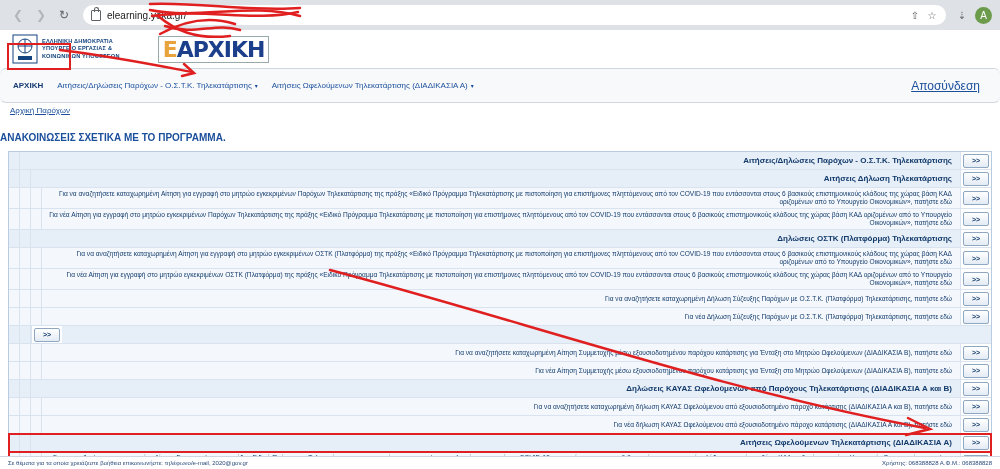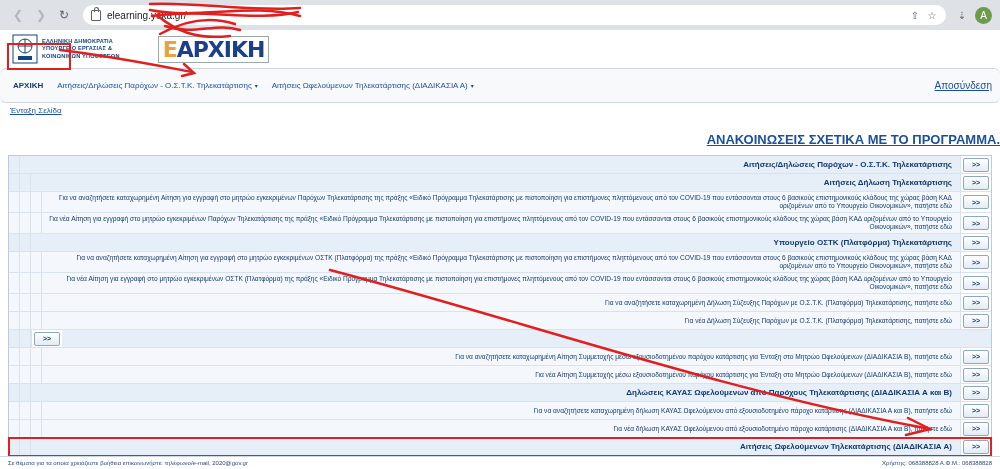--- a/index.html
+++ b/index.html
@@ -153,39 +153,38 @@
   .menu-item {
     color: #1b4f9c;
     padding: 0 7px;
     white-space: nowrap;
     font-size: 8px;
   }
   .menu-item.first { color: #173a72; font-weight: bold; }
   .menu-caret { font-size: 6px; margin-left: 3px; color: #1b4f9c; }
   .logout {
     position: absolute;
-    right: 8px;
+    right: 20px;
     color: #1b4f9c;
-    font-size: 10px;
+    font-size: 12px;
     text-decoration: underline;
     margin-left: 38px;
   }
   .breadcrumb {
     font-size: 8px;
     color: #1b4f9c;
     padding: 3px 0 3px 10px;
     text-decoration: underline;
   }
 
   
   .announce {
-    text-align: right;
-    font-size: 13px;
+    text-align: left;
+    font-size: 10px;
     color: #1b4f9c;
-    text-decoration: underline;
     padding: 14px 0 8px 0;
     font-weight: bold;
   }
 
   
   .grid {
     margin: 0 8px;
     border: 1px solid #b9cbe0;
     box-sizing: border-box;
   }
@@ -309,21 +308,21 @@
       </div>
     </div>
 
     <div class="menubar">
       <span class="menu-item first">ΑΡΧΙΚΗ</span>
       <span class="menu-item"><span>Αιτήσεις/Δηλώσεις Παρόχων - Ο.Σ.Τ.Κ. Τηλεκατάρτισης</span><span class="menu-caret">▾</span></span>
       <span class="menu-item"><span>Αιτήσεις Ωφελούμενων Τηλεκατάρτισης (ΔΙΑΔΙΚΑΣΙΑ Α)</span><span class="menu-caret">▾</span></span>
       <span class="logout">Αποσύνδεση</span>
     </div>
 
-    <div class="breadcrumb">Ένταξη Σελίδα</div>
+    <div class="breadcrumb">Αρχική Παρόχων</div>
 
     <div class="announce">ΑΝΑΚΟΙΝΩΣΕΙΣ ΣΧΕΤΙΚΑ ΜΕ ΤΟ ΠΡΟΓΡΑΜΜΑ.</div>
 
     <div class="grid">
 
       <div class="row section">
         <div class="gut"></div>
         <div class="cell-text">Αιτήσεις/Δηλώσεις Παρόχων - Ο.Σ.Τ.Κ. Τηλεκατάρτισης</div>
         <div class="btn-cell">
             <span class="btn">&gt;&gt;</span>
@@ -355,21 +354,21 @@
         <div class="gut"></div>
         <div class="cell-text">Για νέα Αίτηση για εγγραφή στο μητρώο εγκεκριμένων Παρόχων Τηλεκατάρτισης της πράξης «Ειδικό Πρόγραμμα Τηλεκατάρτισης με πιστοποίηση για επιστήμονες πληττόμενους από τον COVID-19 που εντάσσονται στους 6 βασικούς επιστημονικούς κλάδους της χώρας βάση ΚΑΔ οριζομένων από το Υπουργείο Οικονομικών», πατήστε εδώ</div>
         <div class="btn-cell">
             <span class="btn">&gt;&gt;</span>
           </div>
       </div>
 
       <div class="row section">
         <div class="gut"></div>
         <div class="gut"></div>
-        <div class="cell-text">Υπουργείο ΟΣΤΚ (Πλατφόρμα) Τηλεκατάρτισης</div>
+        <div class="cell-text">Δηλώσεις ΟΣΤΚ (Πλατφόρμα) Τηλεκατάρτισης</div>
         <div class="btn-cell">
             <span class="btn">&gt;&gt;</span>
           </div>
       </div>
 
       <div class="row item">
         <div class="gut"></div>
         <div class="gut"></div>
         <div class="gut"></div>
         <div class="cell-text">Για να αναζητήσετε καταχωρημένη Αίτηση για εγγραφή στο μητρώο εγκεκριμένων ΟΣΤΚ (Πλατφόρμα) της πράξης «Ειδικό Πρόγραμμα Τηλεκατάρτισης με πιστοποίηση για επιστήμονες πληττόμενους από τον COVID-19 που εντάσσονται στους 6 βασικούς επιστημονικούς κλάδους της χώρας βάση ΚΑΔ οριζομένων από το Υπουργείο Οικονομικών», πατήστε εδώ</div>

